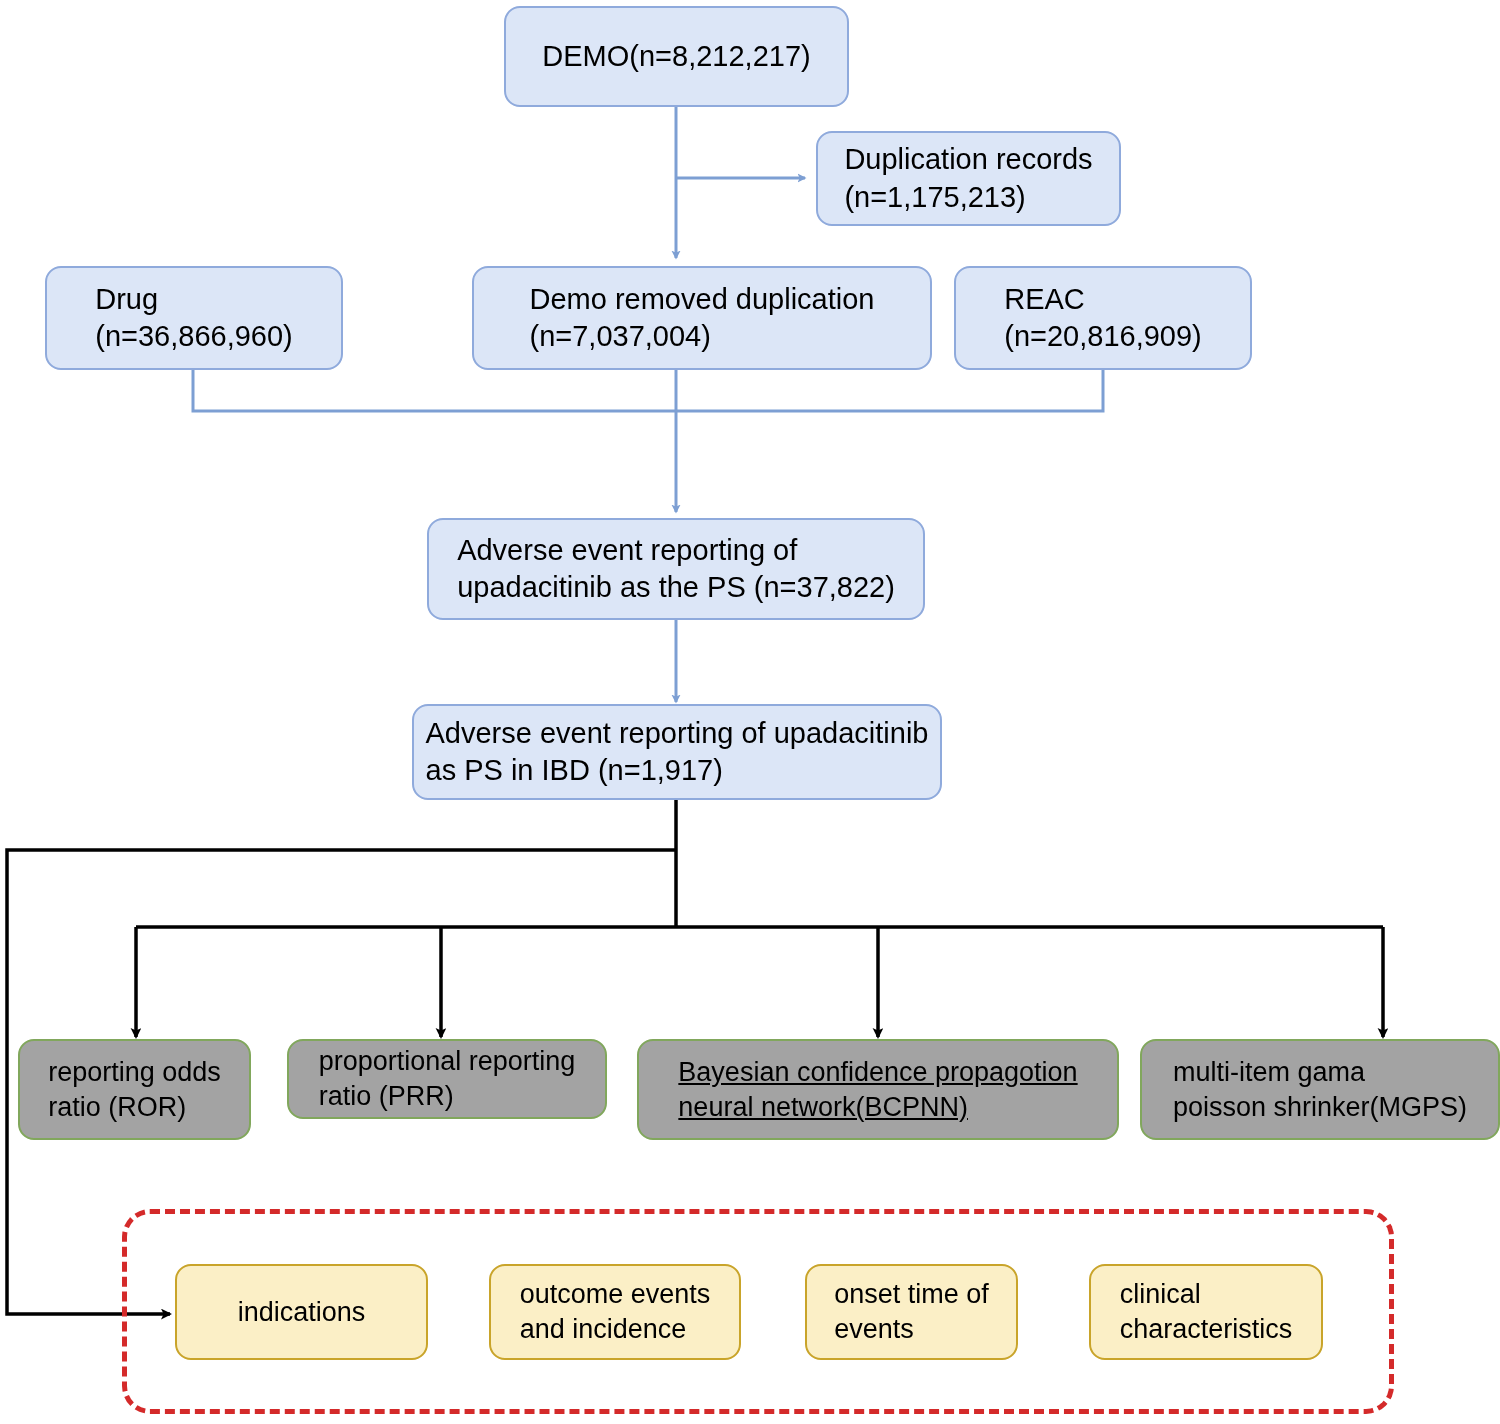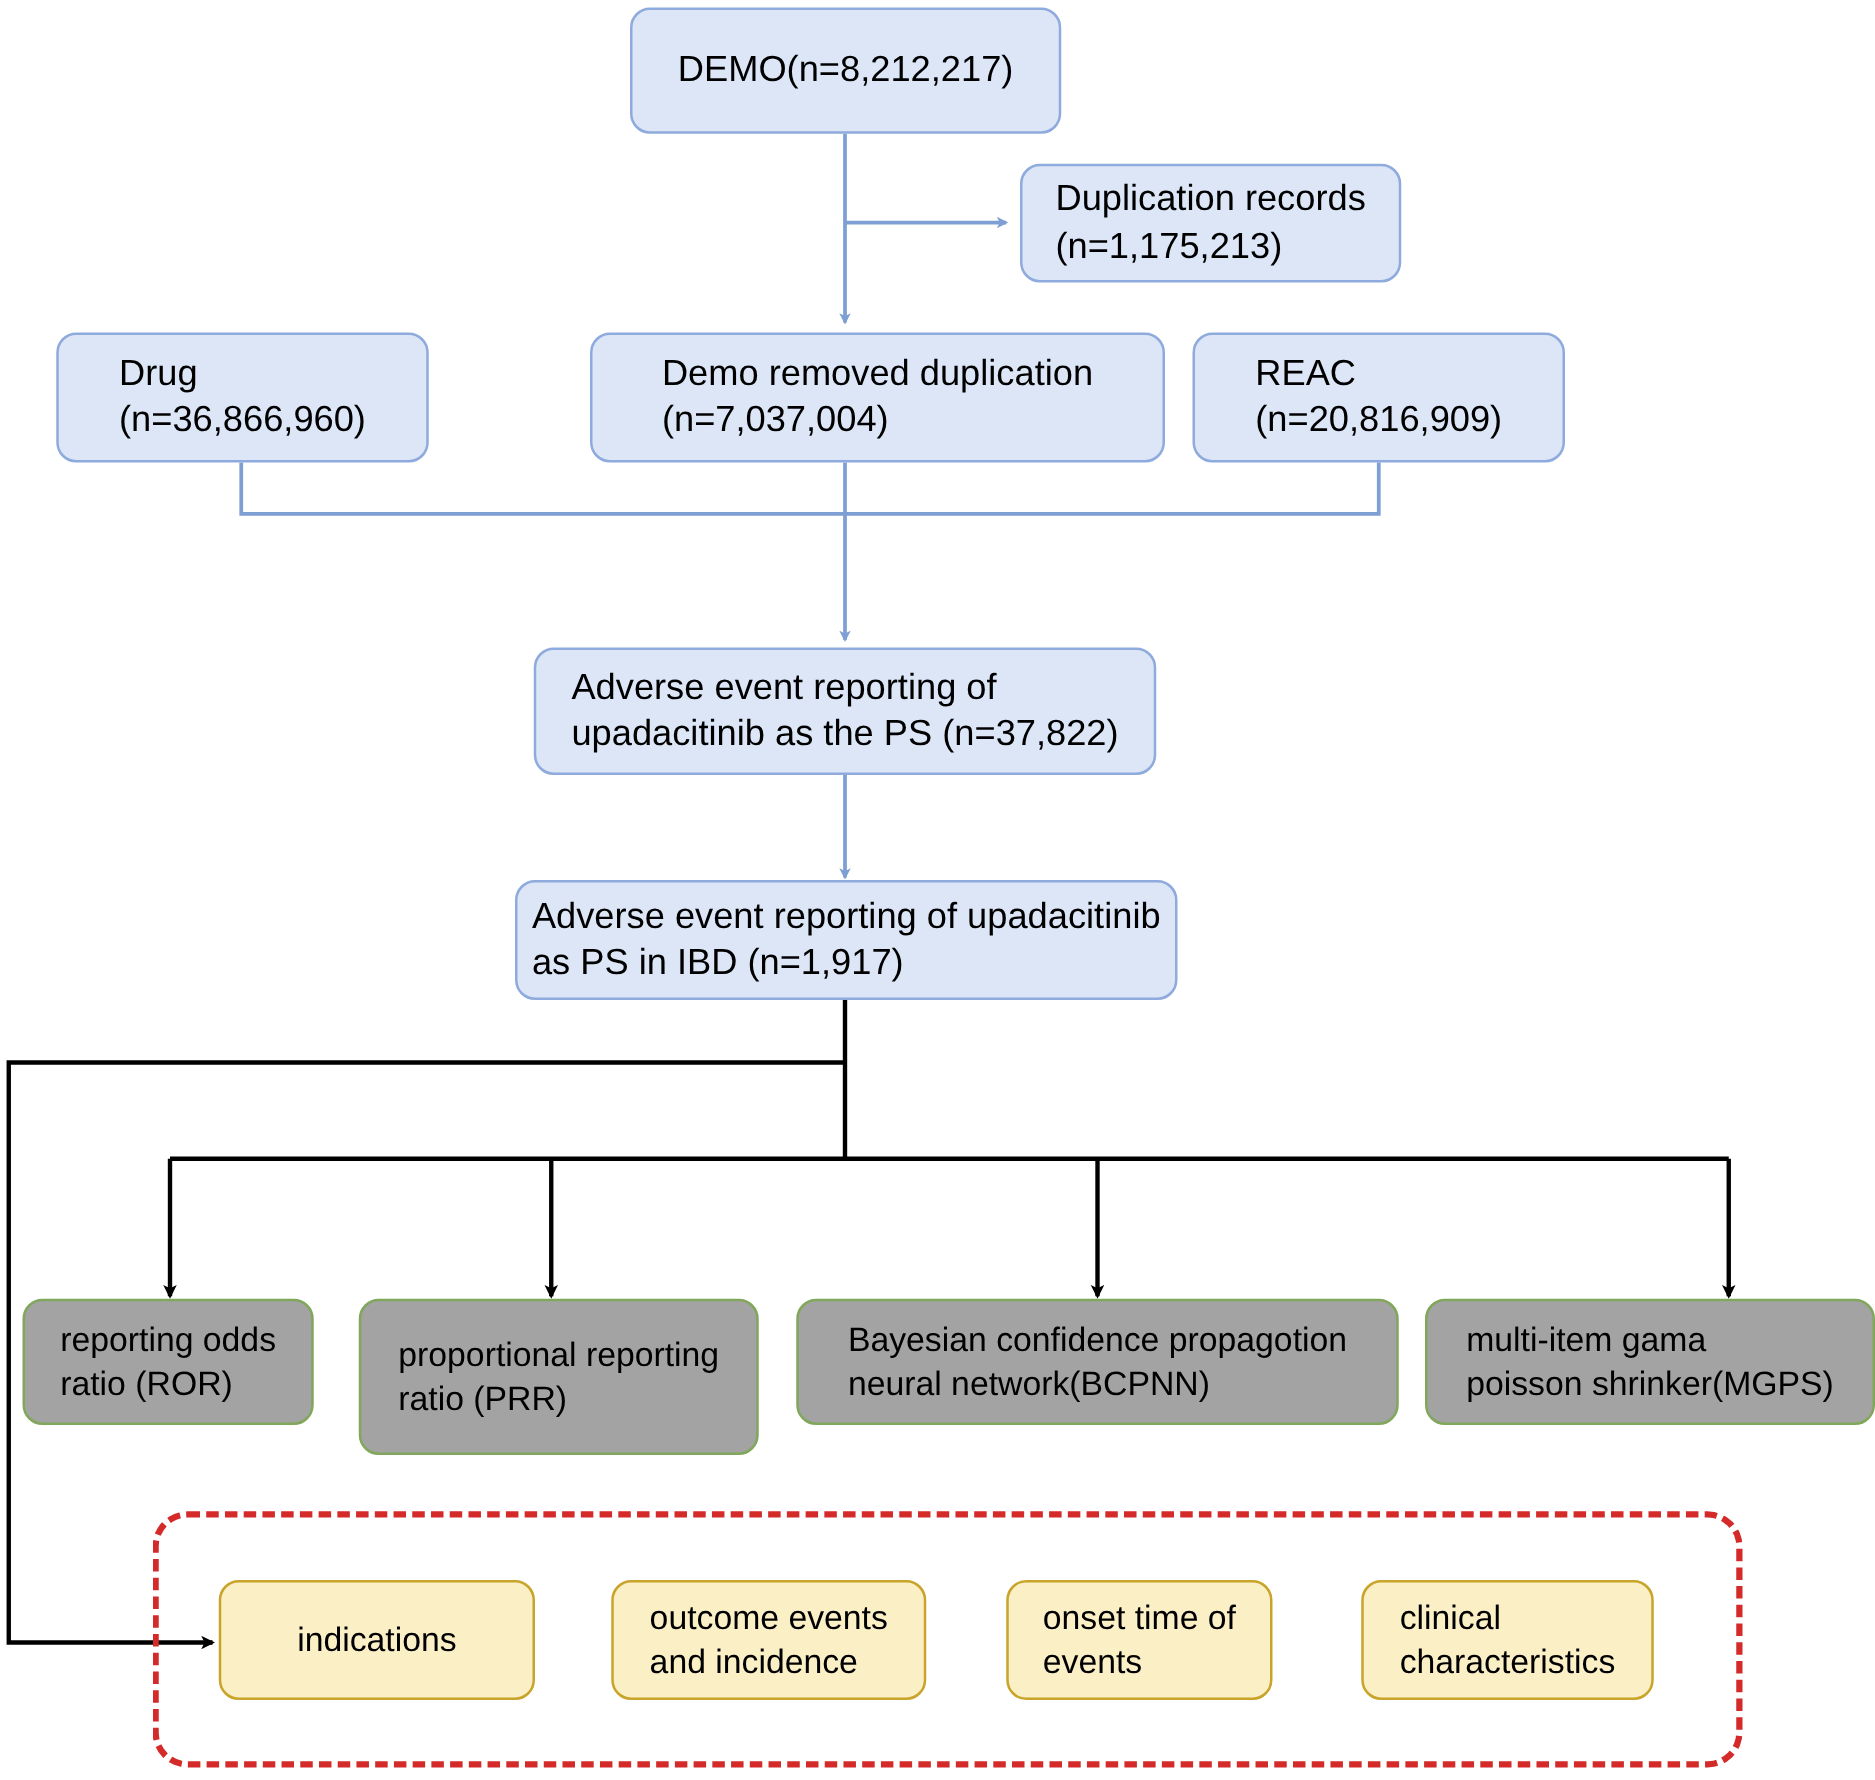--- a/index.html
+++ b/index.html
@@ -129,26 +129,26 @@
   <div class="node-box node-blue" style="left:412px; top:704px; width:530px; height:96px;">
     <span>Adverse event reporting of upadacitinib
 as PS in IBD (n=1,917)</span>
   </div>
 
   <div class="node-box node-green" style="left:18px; top:1039px; width:233px; height:101px;">
     <span>reporting odds
 ratio (ROR)</span>
   </div>
 
-  <div class="node-box node-green" style="left:287px; top:1039px; width:320px; height:125px;">
+  <div class="node-box node-green" style="left:287px; top:1039px; width:320px; height:80px;">
     <span>proportional reporting
 ratio (PRR)</span>
   </div>
 
-  <div class="node-box node-green" style="left:637px; top:1039px; width:482px; height:101px;">
+  <div class="node-box node-green" style="left:637px; top:1039px; width:482px; height:101px;text-decoration:underline;">
     <span>Bayesian confidence propagotion
 neural network(BCPNN)</span>
   </div>
 
   <div class="node-box node-green" style="left:1140px; top:1039px; width:360px; height:101px;">
     <span>multi-item gama
 poisson shrinker(MGPS)</span>
   </div>
 
   <div class="dashed-group" style="left:122px; top:1209px; width:1272px; height:205px;"></div>

